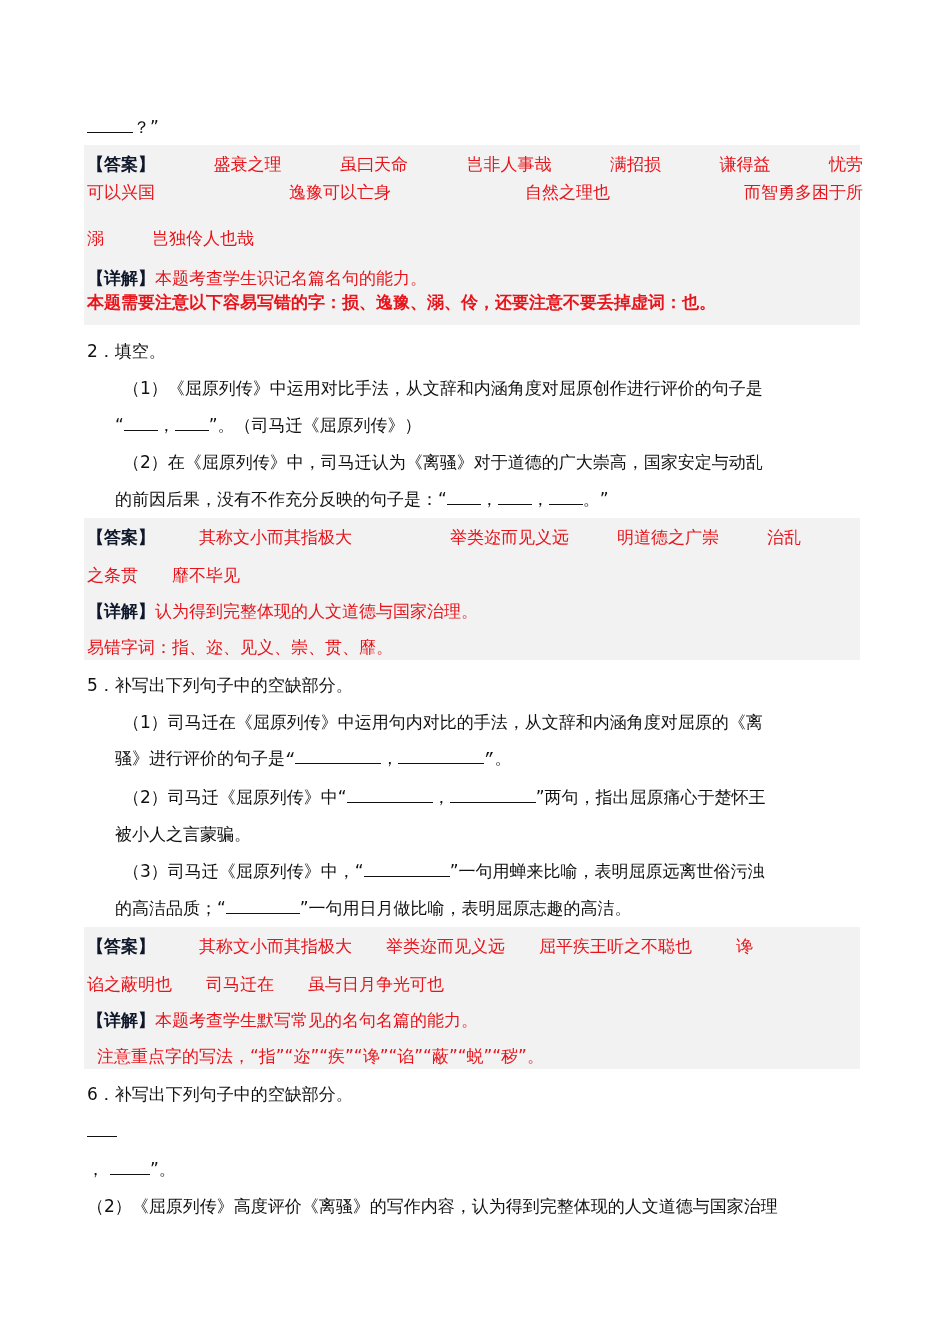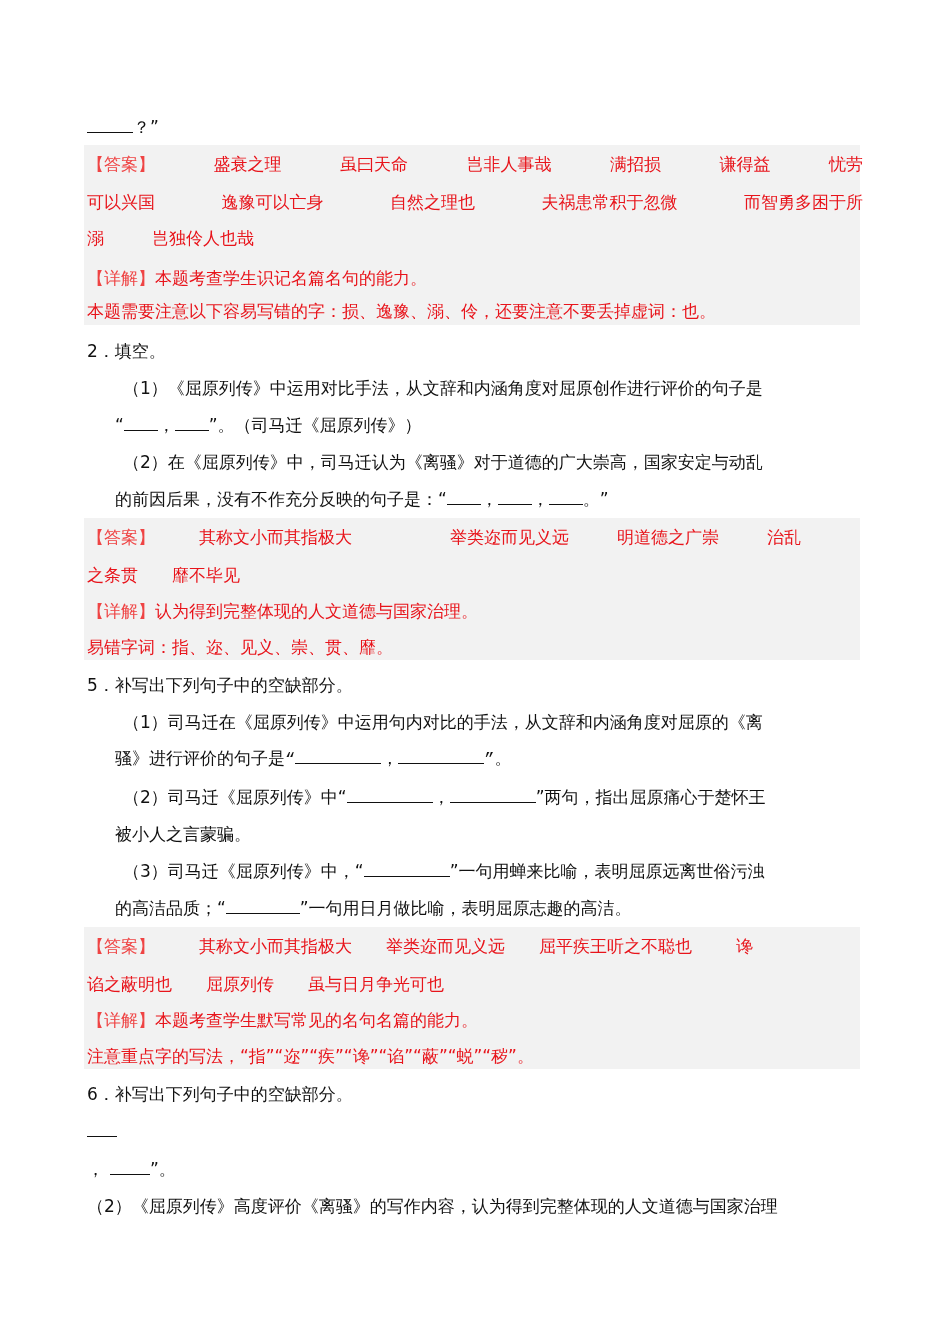--- a/index.html
+++ b/index.html
@@ -31,21 +31,21 @@
     }
     .indent1 { left: 36px; }
     .indent2 { left: 28px; }
     .answer-box {
       position: absolute;
       left: -3px;
       width: 776px;
       background: #f2f2f2;
     }
     .red { color: #e8141b; }
-    .bracket { color: #ef4444; font-weight: normal; }
+    .bracket { color: #0f172a; font-weight: bold; }
     .blank {
       display: inline-block;
       border-bottom: 1.5px solid #111;
       height: 14px;
       vertical-align: baseline;
     }
     .gap { display: inline-block; }
     .jline {
       display: flex;
       justify-content: space-between;
@@ -64,34 +64,33 @@
   <div class="answer-box" style="top:145px; height:180px;"></div>
   <div class="line red jline" style="top:145px;">
     <span class="bracket">【答案】</span>
     <span>盛衰之理</span>
     <span>虽曰天命</span>
     <span>岂非人事哉</span>
     <span>满招损</span>
     <span>谦得益</span>
     <span>忧劳</span>
   </div>
-  <div class="line red jline" style="top:183px;">
+  <div class="line red jline" style="top:173px;">
     <span>可以兴国</span>
     <span>逸豫可以亡身</span>
     <span>自然之理也</span>
-    <span>夫祸患常积于忽微</span>
     <span>而智勇多困于所</span>
   </div>
   <div class="line red" style="top:221px;font-family:Liberation Mono, monospace;">
     <span>溺</span><span class="gap" style="width:48px;"></span><span>岂独伶人也哉</span>
   </div>
   <div class="line red" style="top:259px;">
     <span class="bracket">【详解】</span><span>本题考查学生识记名篇名句的能力。</span>
   </div>
-  <div class="line red" style="top:292px;">本题需要注意以下容易写错的字：损、逸豫、溺、伶，还要注意不要丢掉虚词：也。</div>
+  <div class="line red" style="top:283px;font-weight:bold;">本题需要注意以下容易写错的字：损、逸豫、溺、伶，还要注意不要丢掉虚词：也。</div>
 
   <div class="line" style="top:332px;">2．填空。</div>
   <div class="line indent1" style="top:369px;text-align:right;">（1）《屈原列传》中运用对比手法，从文辞和内涵角度对屈原创作进行评价的句子是</div>
   <div class="line indent2" style="top:406px;">
     <span>“</span><span class="blank" style="width:34px;"></span><span>，</span><span class="blank" style="width:34px;"></span><span>”。（司马迁《屈原列传》）</span>
   </div>
   <div class="line indent1" style="top:443px;">（2）在《屈原列传》中，司马迁认为《离骚》对于道德的广大崇高，国家安定与动乱</div>
   <div class="line indent2" style="top:480px;">
     <span>的前因后果，没有不作充分反映的句子是：“</span><span class="blank" style="width:34px;"></span><span>，</span><span class="blank" style="width:34px;"></span><span>，</span><span class="blank" style="width:34px;"></span><span>。”</span>
   </div>
@@ -122,26 +121,26 @@
   </div>
   <div class="line indent2" style="top:889px;">
     <span>的高洁品质；“</span><span class="blank" style="width:74px;"></span><span>”一句用日月做比喻，表明屈原志趣的高洁。</span>
   </div>
 
   <div class="answer-box" style="top:927px; height:142px;"></div>
   <div class="line red" style="top:927px;">
     <span class="bracket">【答案】</span><span class="gap" style="width:44px;"></span><span>其称文小而其指极大</span><span class="gap" style="width:34px;"></span><span>举类迩而见义远</span><span class="gap" style="width:34px;"></span><span>屈平疾王听之不聪也</span><span class="gap" style="width:44px;"></span><span>谗</span>
   </div>
   <div class="line red" style="top:965px;">
-    <span>谄之蔽明也</span><span class="gap" style="width:34px;"></span><span>屈原列传</span><span class="gap" style="width:34px;"></span><span>虽与日月争光可也</span>
+    <span>谄之蔽明也</span><span class="gap" style="width:34px;"></span><span>司马迁在</span><span class="gap" style="width:34px;"></span><span>虽与日月争光可也</span>
   </div>
   <div class="line red" style="top:1001px;">
     <span class="bracket">【详解】</span><span>本题考查学生默写常见的名句名篇的能力。</span>
   </div>
-  <div class="line red" style="top:1037px;">注意重点字的写法，“指”“迩”“疾”“谗”“谄”“蔽”“蜕”“秽”。</div>
+  <div class="line red" style="top:1037px;margin-left:10px;">注意重点字的写法，“指”“迩”“疾”“谗”“谄”“蔽”“蜕”“秽”。</div>
 
   <div class="line" style="top:1075px;">6．补写出下列句子中的空缺部分。</div>
   <div class="line" style="top:1112px;">
     <span class="blank" style="width:30px;"></span>
   </div>
   <div class="line" style="top:1150px;">
     <span>，</span><span class="gap" style="width:6px;"></span><span class="blank" style="width:40px;"></span><span>”。</span>
   </div>
   <div class="line" style="top:1187px;">（2）《屈原列传》高度评价《离骚》的写作内容，认为得到完整体现的人文道德与国家治理</div>
 

